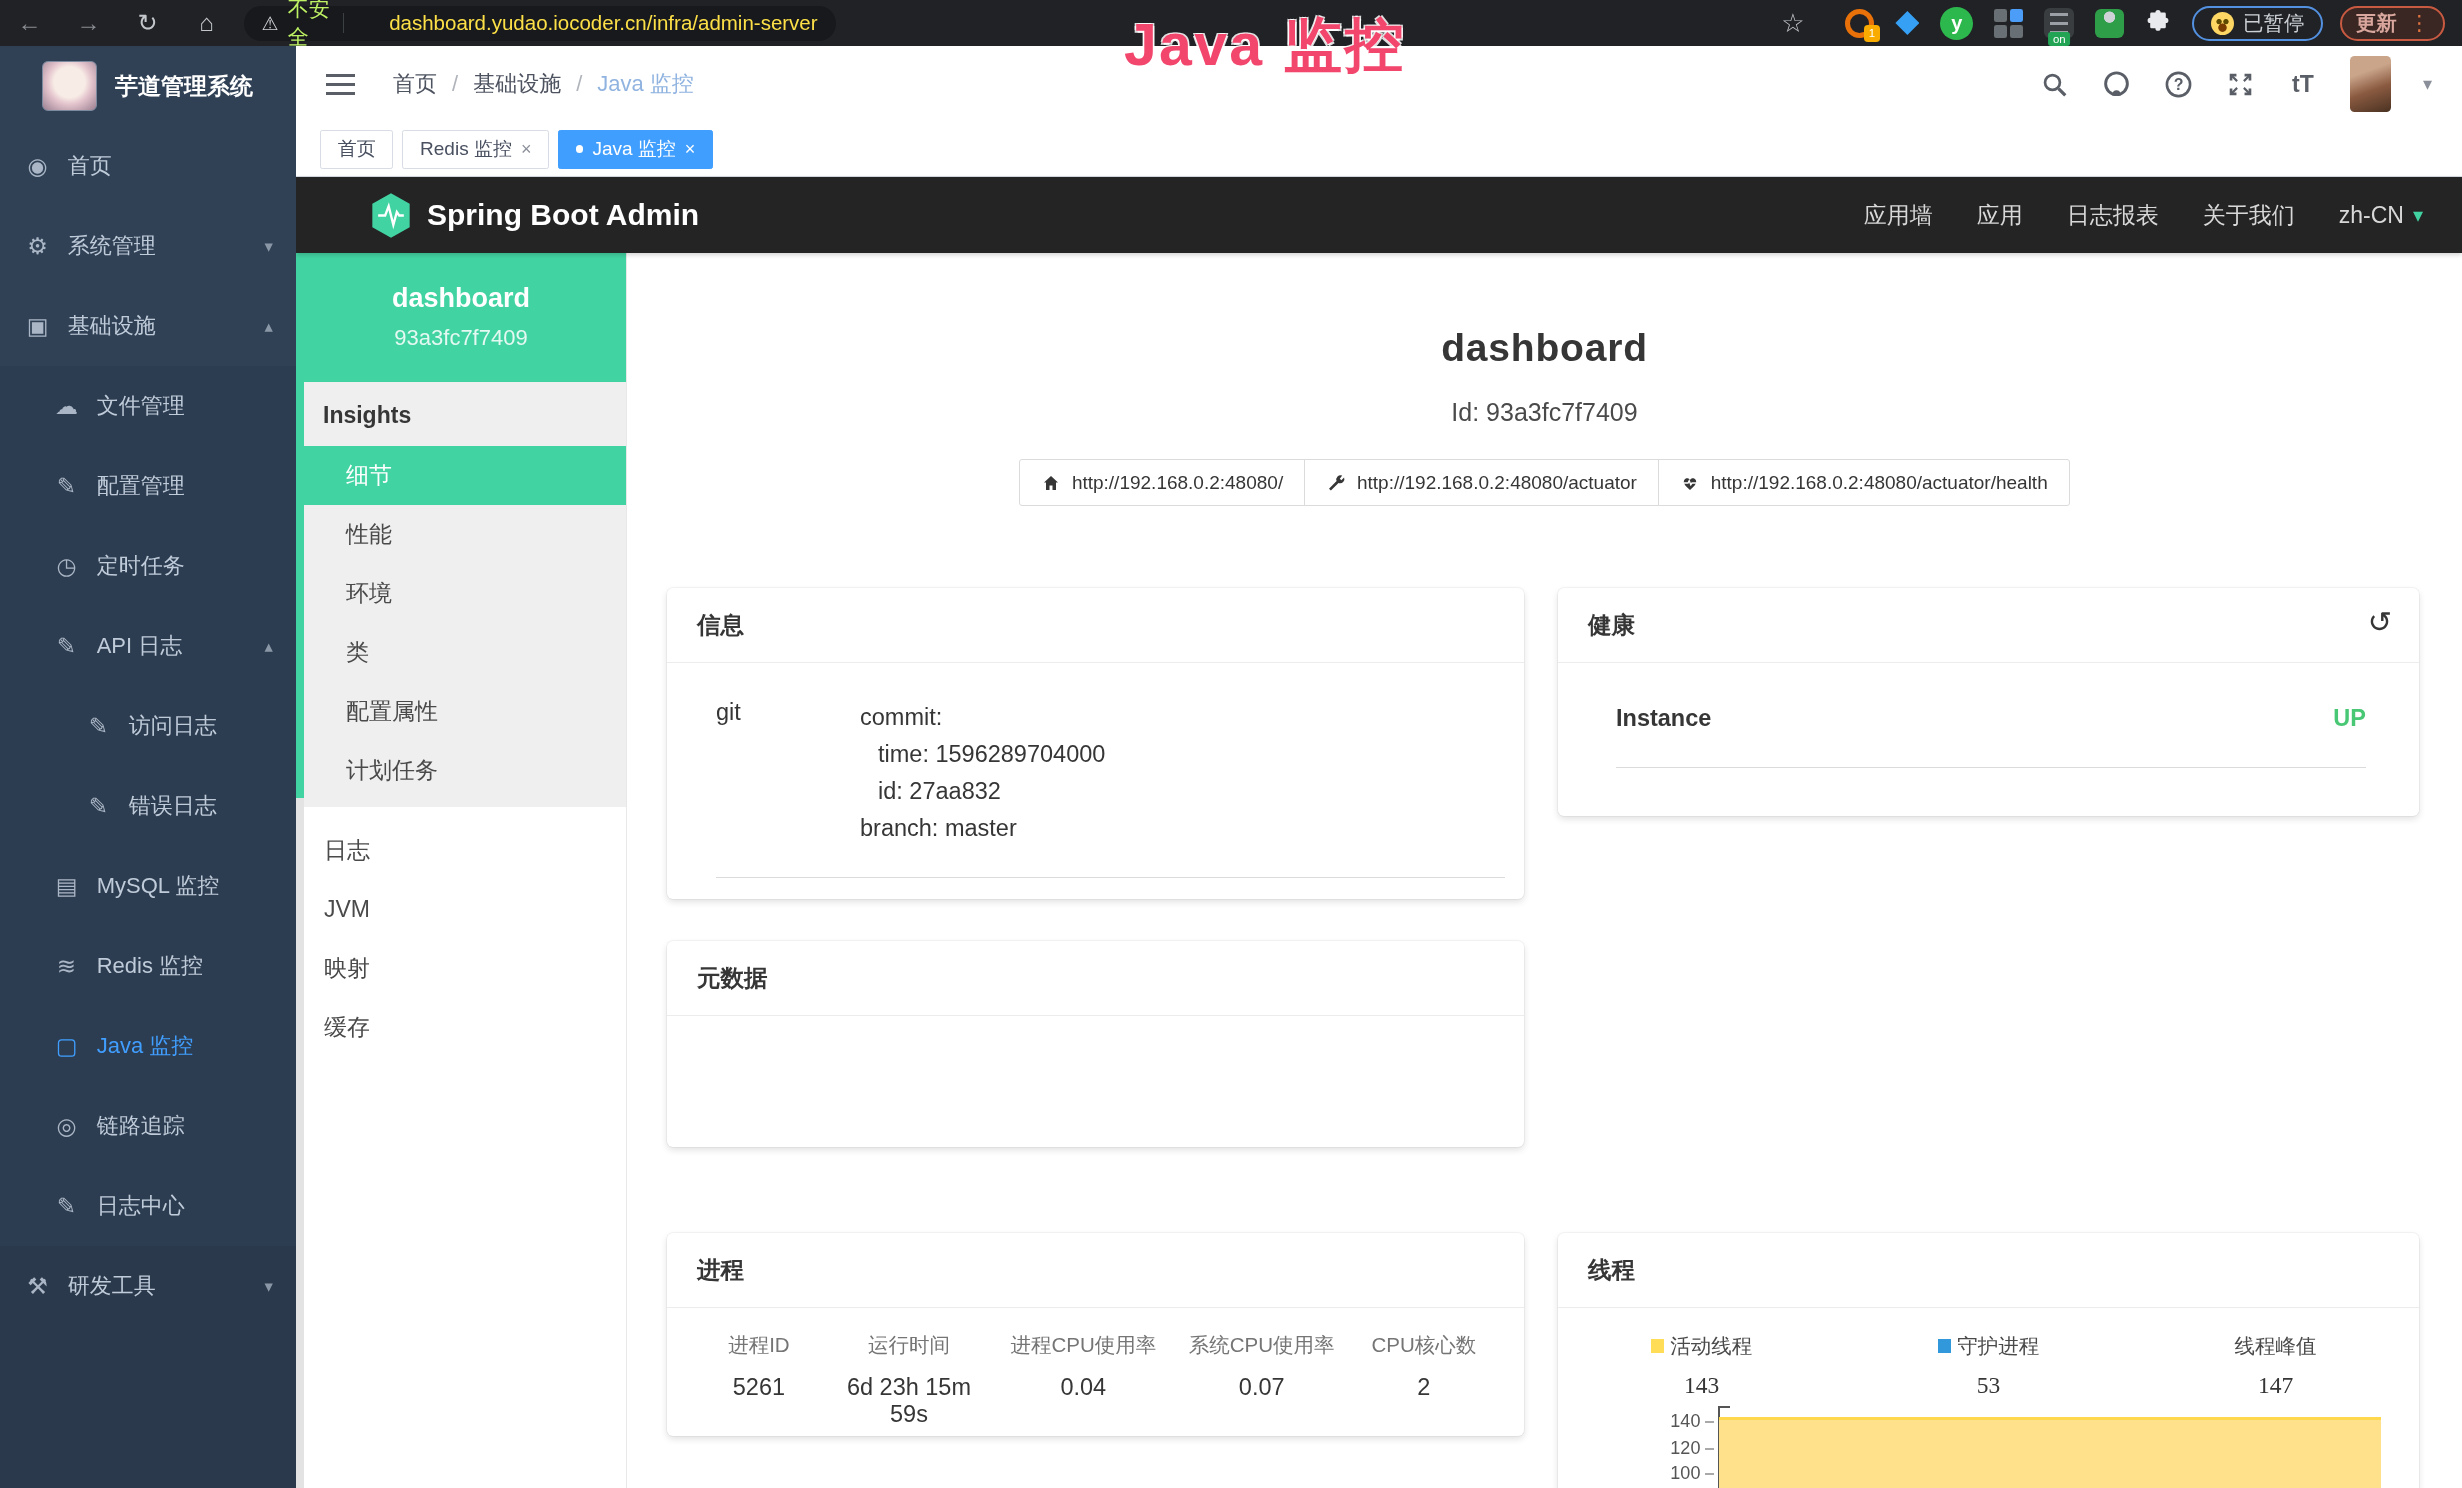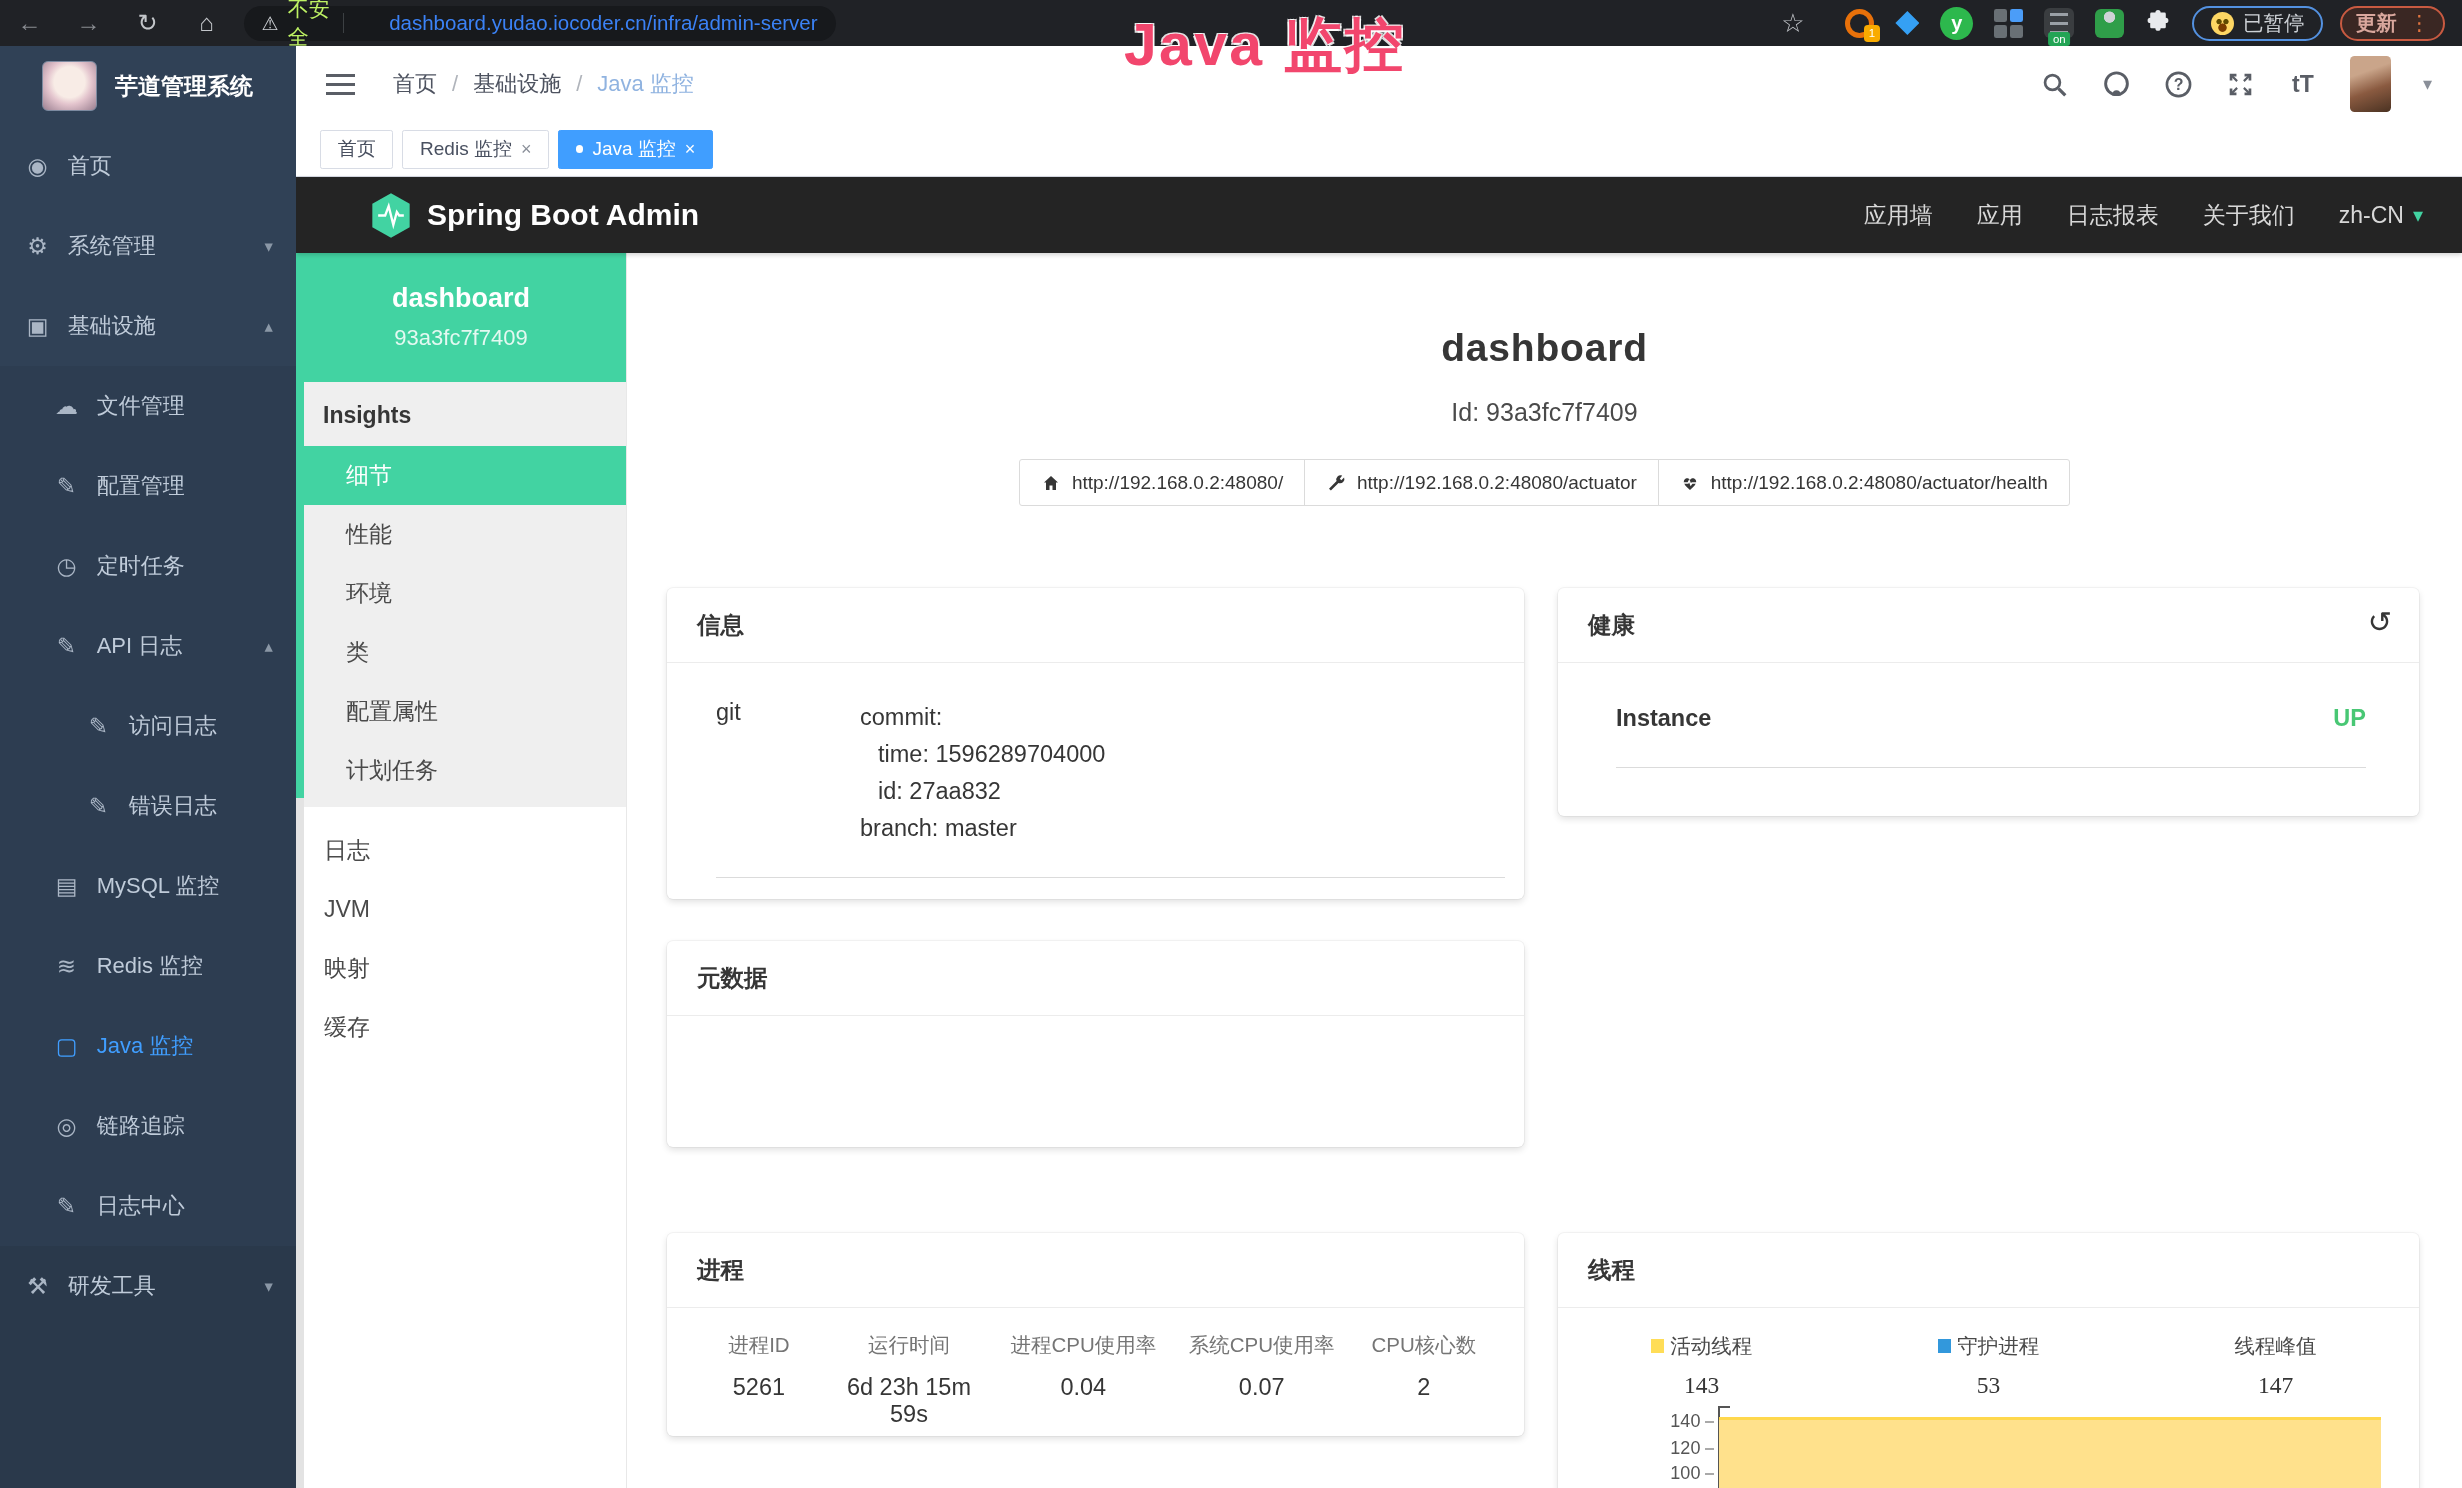--- a/index.html
+++ b/index.html
@@ -9,21 +9,21 @@
   
   .browser-bar { position:absolute; left:0; top:0; width:2462px; height:46px; background:#202226;
     display:flex; align-items:center; z-index:10; }
   .bicon { width:59px; text-align:center; font-size:24px; color:#c3c6ca; cursor:default; }
   .bicon.dim { color:#8a8d92; }
   .omnibox { width:592px; height:35px; border-radius:17.4px; background:#17191c; display:flex;
     align-items:center; padding:0 18px; margin-left:7.6px; }
   .warn-tri { color:#cfd2d6; font-size:19px; margin-right:9px; }
   .sec-label { color:#bef264; font-size:21px; }
   .omni-sep { width:1.5px; height:20px; background:#3c4043; margin:0 13.7px; }
-  .url { color:#3b82f6; font-size:20.5px; white-space:nowrap;margin-left:31px; }
+  .url { color:#fde047; font-size:20.5px; white-space:nowrap;margin-left:31px; }
   .bspacer { flex:1; }
   .star { font-size:26px; margin-right:23px; }
   .ext { margin-right:21px; position:relative; display:flex; align-items:center; justify-content:center; }
   .ext-ring { width:29px; height:29px; border-radius:50%; border:5.3px solid #e8710a; display:block; }
   .ext-badge1 { position:absolute; right:-6px; bottom:-4.6px; width:16.7px; height:16.7px; background:#f9ab00;
     border-radius:3.8px; color:#fff; font-size:11.4px; line-height:16.7px; text-align:center; }
   .ext-pin { width:24px; height:24px; background:#35a0f4; clip-path:polygon(50% 0,100% 50%,50% 100%,0 50%); display:block; }
   .ext-y { width:33px; height:33px; border-radius:50%; background:#2db84d; color:#fff; font-weight:bold;
     font-size:20px; display:flex; align-items:center; justify-content:center; }
   .ext-grid { width:29px; height:29px; display:grid; grid-template-columns:1fr 1fr; gap:3px; }

